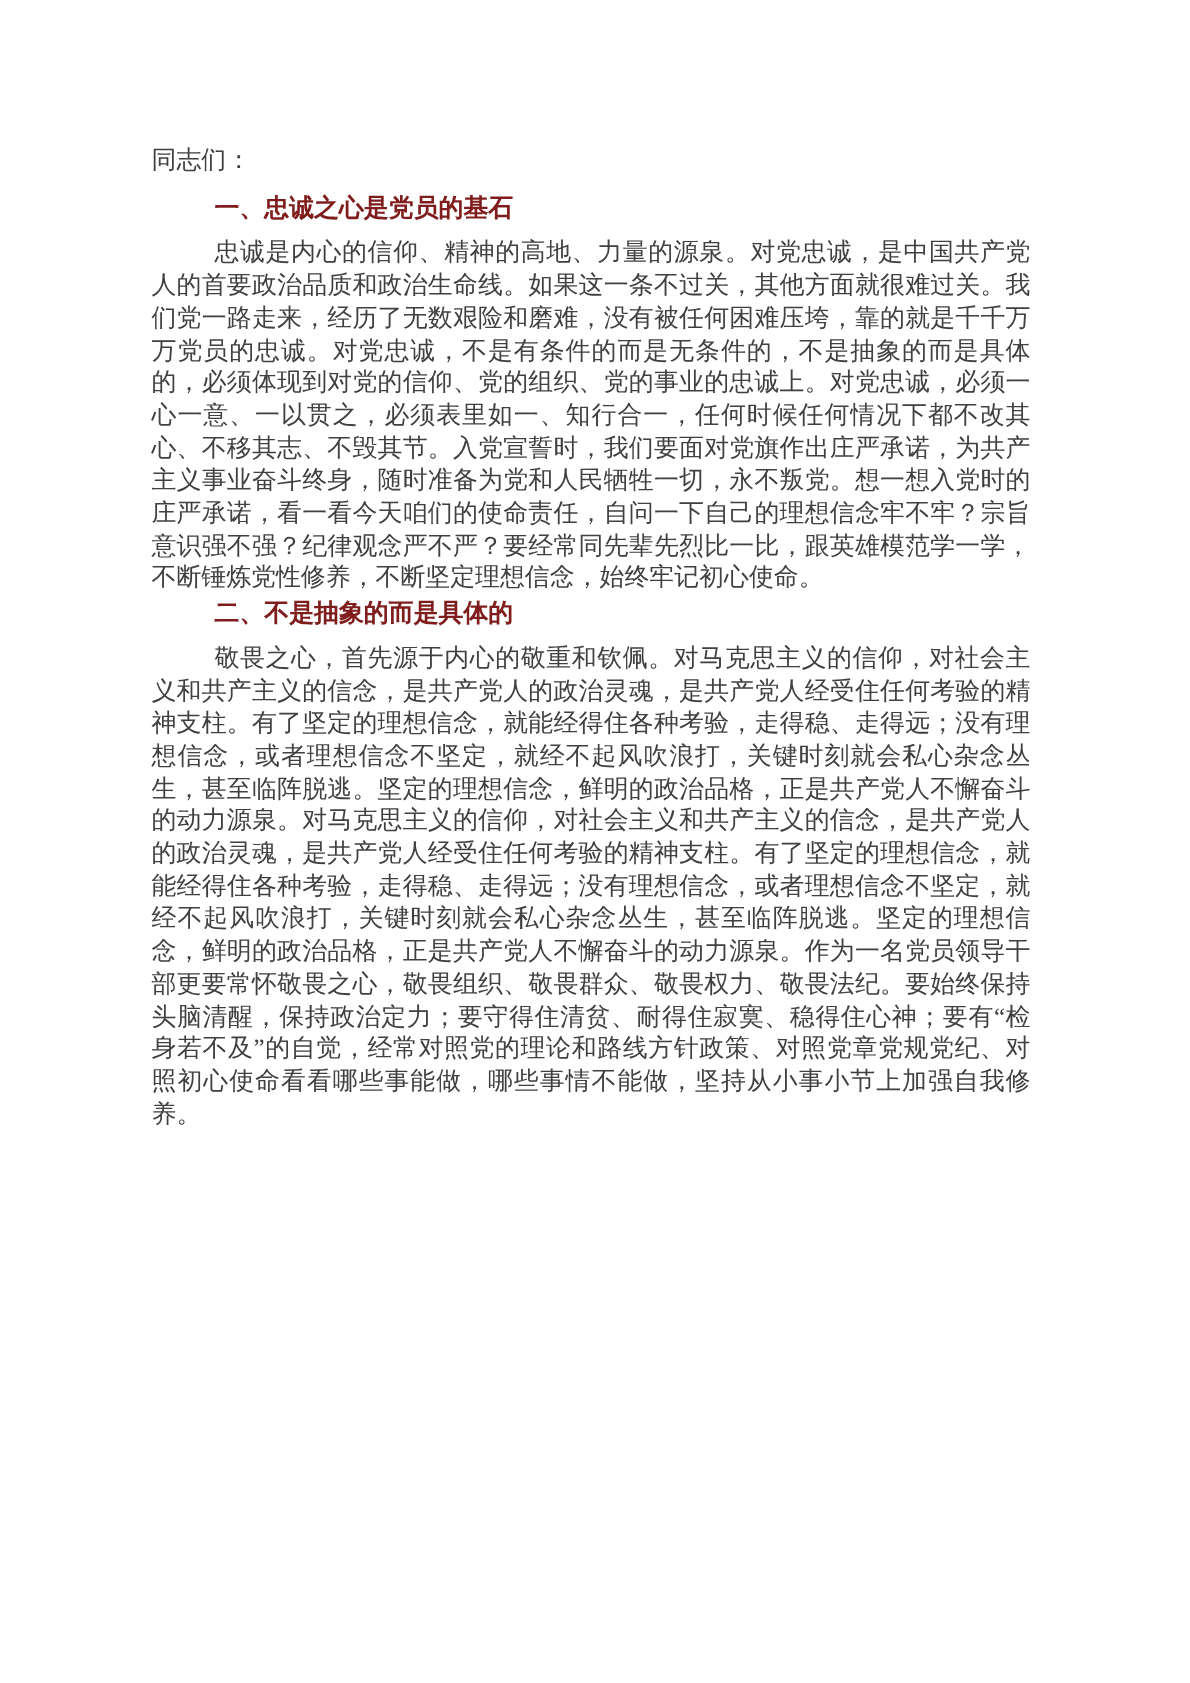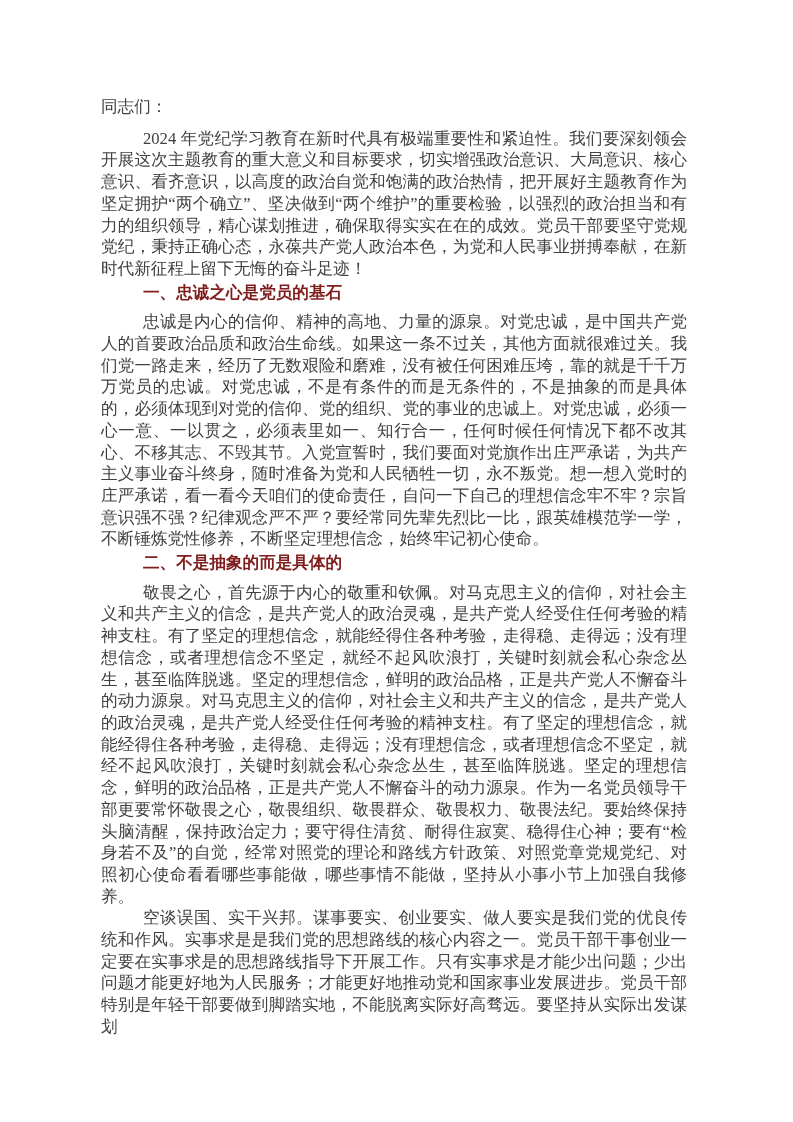--- a/index.html
+++ b/index.html
@@ -42,26 +42,24 @@
     color: #7f1d1d;
   }
 </style>
 </head>
 <body>
 
 <div class="page">
 
   <p class="salutation">同志们：</p>
 
-  <p class="body-para">2024 年党纪学习教育在新时代具有极端重要性和紧迫性。我们要深刻领会开展这次主题教育的重大意义和目标要求，切实增强政治意识、大局意识、核心意识、看齐意识，以高度的政治自觉和饱满的政治热情，把开展好主题教育作为坚定拥护“两个确立”、坚决做到“两个维护”的重要检验，以强烈的政治担当和有力的组织领导，精心谋划推进，确保取得实实在在的成效。党员干部要坚守党规党纪，秉持正确心态，永葆共产党人政治本色，为党和人民事业拼搏奉献，在新时代新征程上留下无悔的奋斗足迹！</p>
 
   <h2 class="section-heading">一、忠诚之心是党员的基石</h2>
 
   <p class="body-para">忠诚是内心的信仰、精神的高地、力量的源泉。对党忠诚，是中国共产党人的首要政治品质和政治生命线。如果这一条不过关，其他方面就很难过关。我们党一路走来，经历了无数艰险和磨难，没有被任何困难压垮，靠的就是千千万万党员的忠诚。对党忠诚，不是有条件的而是无条件的，不是抽象的而是具体的，必须体现到对党的信仰、党的组织、党的事业的忠诚上。对党忠诚，必须一心一意、一以贯之，必须表里如一、知行合一，任何时候任何情况下都不改其心、不移其志、不毁其节。入党宣誓时，我们要面对党旗作出庄严承诺，为共产主义事业奋斗终身，随时准备为党和人民牺牲一切，永不叛党。想一想入党时的庄严承诺，看一看今天咱们的使命责任，自问一下自己的理想信念牢不牢？宗旨意识强不强？纪律观念严不严？要经常同先辈先烈比一比，跟英雄模范学一学，不断锤炼党性修养，不断坚定理想信念，始终牢记初心使命。</p>
 
   <h2 class="section-heading">二、不是抽象的而是具体的</h2>
 
   <p class="body-para">敬畏之心，首先源于内心的敬重和钦佩。对马克思主义的信仰，对社会主义和共产主义的信念，是共产党人的政治灵魂，是共产党人经受住任何考验的精神支柱。有了坚定的理想信念，就能经得住各种考验，走得稳、走得远；没有理想信念，或者理想信念不坚定，就经不起风吹浪打，关键时刻就会私心杂念丛生，甚至临阵脱逃。坚定的理想信念，鲜明的政治品格，正是共产党人不懈奋斗的动力源泉。对马克思主义的信仰，对社会主义和共产主义的信念，是共产党人的政治灵魂，是共产党人经受住任何考验的精神支柱。有了坚定的理想信念，就能经得住各种考验，走得稳、走得远；没有理想信念，或者理想信念不坚定，就经不起风吹浪打，关键时刻就会私心杂念丛生，甚至临阵脱逃。坚定的理想信念，鲜明的政治品格，正是共产党人不懈奋斗的动力源泉。作为一名党员领导干部更要常怀敬畏之心，敬畏组织、敬畏群众、敬畏权力、敬畏法纪。要始终保持头脑清醒，保持政治定力；要守得住清贫、耐得住寂寞、稳得住心神；要有“检身若不及”的自觉，经常对照党的理论和路线方针政策、对照党章党规党纪、对照初心使命看看哪些事能做，哪些事情不能做，坚持从小事小节上加强自我修养。</p>
 
 
-  <p class="body-para">空谈误国、实干兴邦。谋事要实、创业要实、做人要实是我们党的优良传统和作风。实事求是是我们党的思想路线的核心内容之一。党员干部干事创业一定要在实事求是的思想路线指导下开展工作。只有实事求是才能少出问题；少出问题才能更好地为人民服务；才能更好地推动党和国家事业发展进步。党员干部特别是年轻干部要做到脚踏实地，不能脱离实际好高骛远。要坚持从实际出发谋划</p>
 
 </div>
 
 </body></html>

